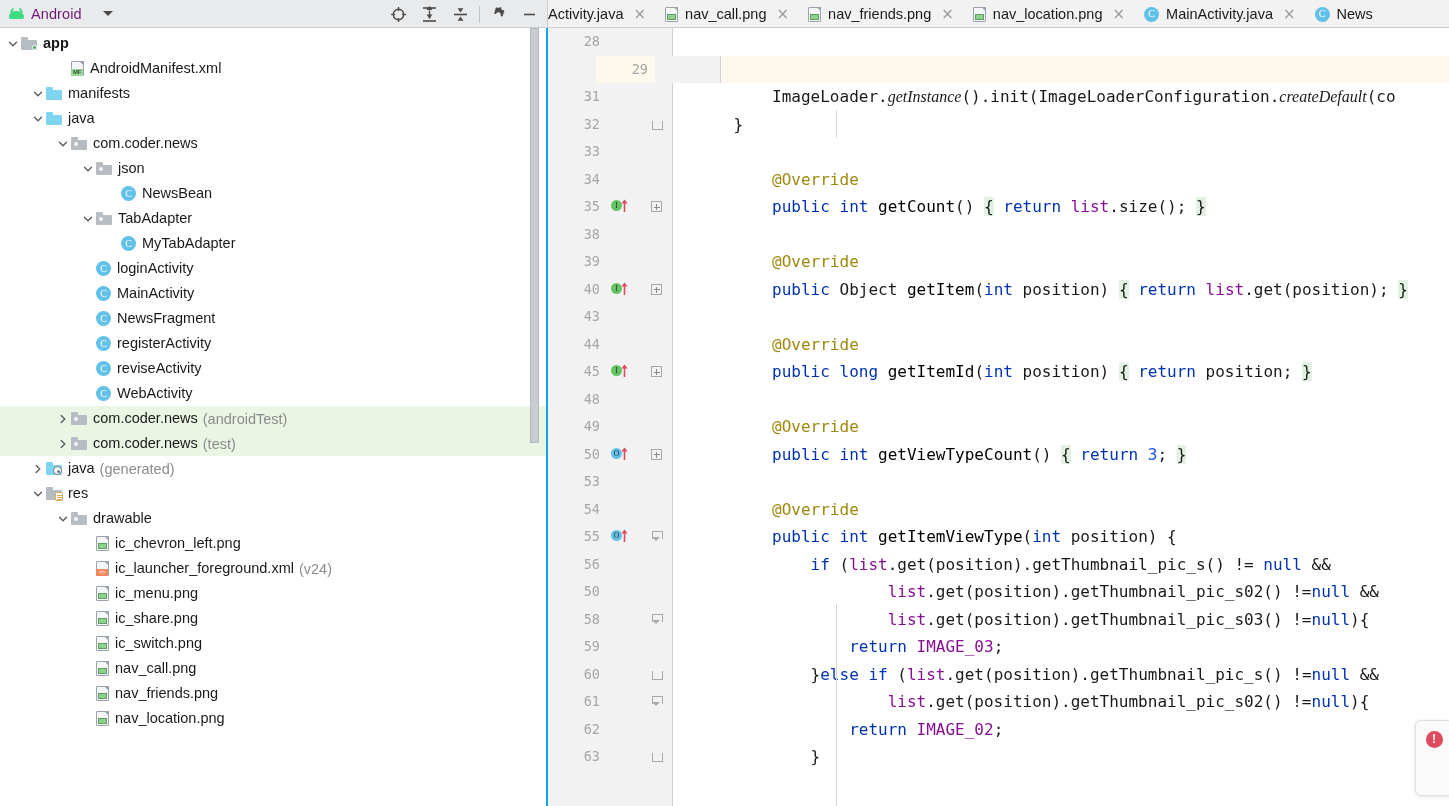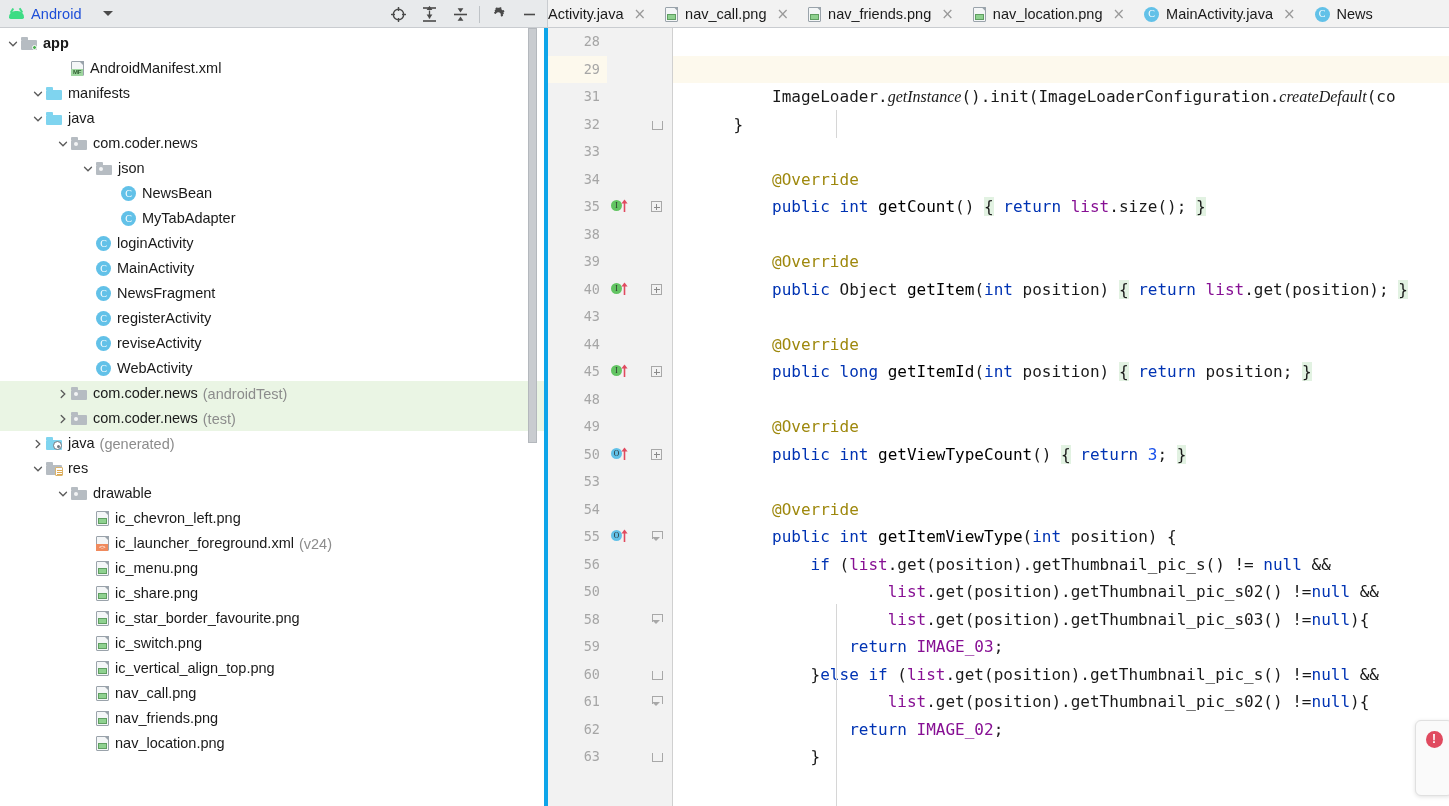--- a/index.html
+++ b/index.html
@@ -30,21 +30,21 @@
   .android-logo { width:15px; height:11px; position:relative; display:block; }
   .android-logo .head {
     position:absolute; left:0; top:3px; width:15px; height:8px;
     background:#3ddc84; border-radius:7.5px 7.5px 2px 2px;
   }
   .android-logo .ant1, .android-logo .ant2 {
     position:absolute; top:0px; width:1.6px; height:5px; background:#3ddc84;
   }
   .android-logo .ant1 { left:2.2px; transform:rotate(32deg); }
   .android-logo .ant2 { right:2.2px; transform:rotate(-32deg); }
-  #project-title { font-size:14.5px; color:#1d4ed8; letter-spacing:.1px; }
+  #project-title { font-size:14.5px; color:#701a75; letter-spacing:.1px; }
   .caret-down {
     width:0;height:0;border-left:5px solid transparent;border-right:5px solid transparent;
     border-top:5.5px solid #4a4a4a; margin-left:14px;
   }
   #header-tools {
     position:absolute; right:0; top:0; height:28px;
     display:flex; align-items:center; gap:0px; padding-right:2px;
   }
   .tool-btn {
     width:31px; height:28px; display:flex; align-items:center; justify-content:center;
@@ -86,21 +86,21 @@
     width:15px;height:15px;border-radius:50%;
     background:#62c1e8; color:#ffffff; flex:0 0 15px;
     display:flex;align-items:center;justify-content:center;
     font-size:10px; font-family:"Liberation Serif", serif; line-height:1;
   }
 
   
   #project-panel {
     width:548px; flex:0 0 548px;
     background:#ffffff;
-    border-right:4px solid #0ea5e9;
+    border-right:2px solid #0ea5e9;
     position:relative; overflow:hidden;
   }
   #tree { padding-top:3px; position:relative; }
   .node {
     height:25px; display:flex; align-items:center;
     white-space:nowrap; font-size:14.5px; color:#1a1a1a;
     padding-right:6px;
   }
   .node.hl { background:#eaf5e4; }
   .twisty {
@@ -182,21 +182,21 @@
     flex:1 1 auto; position:relative; background:#ffffff; overflow:hidden;
   }
   #gutter {
     position:absolute; left:0; top:0; bottom:0; width:125px;
     background:#f2f2f2; border-right:1px solid #d0d0d0;
   }
   .lines-wrap { position:relative; }
   .cline {
     height:27.5px; display:flex; align-items:center; position:relative;
   }
-  .cline.cursor { background:#fdf9ed; }
+  .cline.cursor { background:#fdf9ed;margin-left:48px; }
   .cline.cursor .lnum-cell { background:#fdf9ed; }
   .lnum-cell {
     width:59px; flex:0 0 59px; text-align:right; padding-right:7px;
     color:#a6a6a6; font-family:"DejaVu Sans Mono", monospace; font-size:13.5px;
     background:#f2f2f2; line-height:27.5px; height:27.5px;
   }
   .mark-cell {
     width:33px; flex:0 0 33px; background:#f2f2f2; height:27.5px;
     display:flex; align-items:center; justify-content:flex-start; padding-left:4px;
   }
@@ -469,20 +469,35 @@
             <span class="node-label">json</span>
           </div>
           <div class="node">
             <span class="twisty" style="margin-left: 104px;"></span>
             <span class="node-ico">
               <span class="icon-class">C</span>
             </span>
             <span class="node-label">NewsBean</span>
           </div>
           <div class="node">
+            <span class="twisty" style="margin-left: 79px;">
+              <svg width="10" height="10" viewBox="0 0 10 10">
+                <path d="M1.5 3.2 L5 6.8 L8.5 3.2" fill="none" stroke="#5a5a5a" stroke-width="1.3" stroke-linecap="round"></path>
+              </svg>
+            </span>
+            <span class="node-ico">
+              <span class="fold gray">
+                <span class="tabtop"></span>
+                <span class="body"></span>
+                <span class="dot"></span>
+              </span>
+            </span>
+            <span class="node-label">TabAdapter</span>
+          </div>
+          <div class="node">
             <span class="twisty" style="margin-left: 104px;"></span>
             <span class="node-ico">
               <span class="icon-class">C</span>
             </span>
             <span class="node-label">MyTabAdapter</span>
           </div>
           <div class="node">
             <span class="twisty" style="margin-left: 79px;"></span>
             <span class="node-ico">
               <span class="icon-class">C</span>
@@ -653,43 +668,21 @@
           </div>
           <div class="node">
             <span class="twisty" style="margin-left: 79px;"></span>
             <span class="node-ico">
               <span class="icon-png">
                 <span class="sheet"></span>
                 <span class="corner"></span>
                 <span class="pic"></span>
               </span>
             </span>
-            <span class="node-label">ic_star_border_favourite.png</span>
-          </div>
-          <div class="node">
-            <span class="twisty" style="margin-left: 79px;"></span>
-            <span class="node-ico">
-              <span class="icon-png">
-                <span class="sheet"></span>
-                <span class="corner"></span>
-                <span class="pic"></span>
-              </span>
-            </span>
             <span class="node-label">ic_switch.png</span>
-          </div>
-          <div class="node">
-            <span class="twisty" style="margin-left: 79px;"></span>
-            <span class="node-ico">
-              <span class="icon-png">
-                <span class="sheet"></span>
-                <span class="corner"></span>
-                <span class="pic"></span>
-              </span>
-            </span>
-            <span class="node-label">ic_vertical_align_top.png</span>
           </div>
           <div class="node">
             <span class="twisty" style="margin-left: 79px;"></span>
             <span class="node-ico">
               <span class="icon-png">
                 <span class="sheet"></span>
                 <span class="corner"></span>
                 <span class="pic"></span>
               </span>
             </span>

